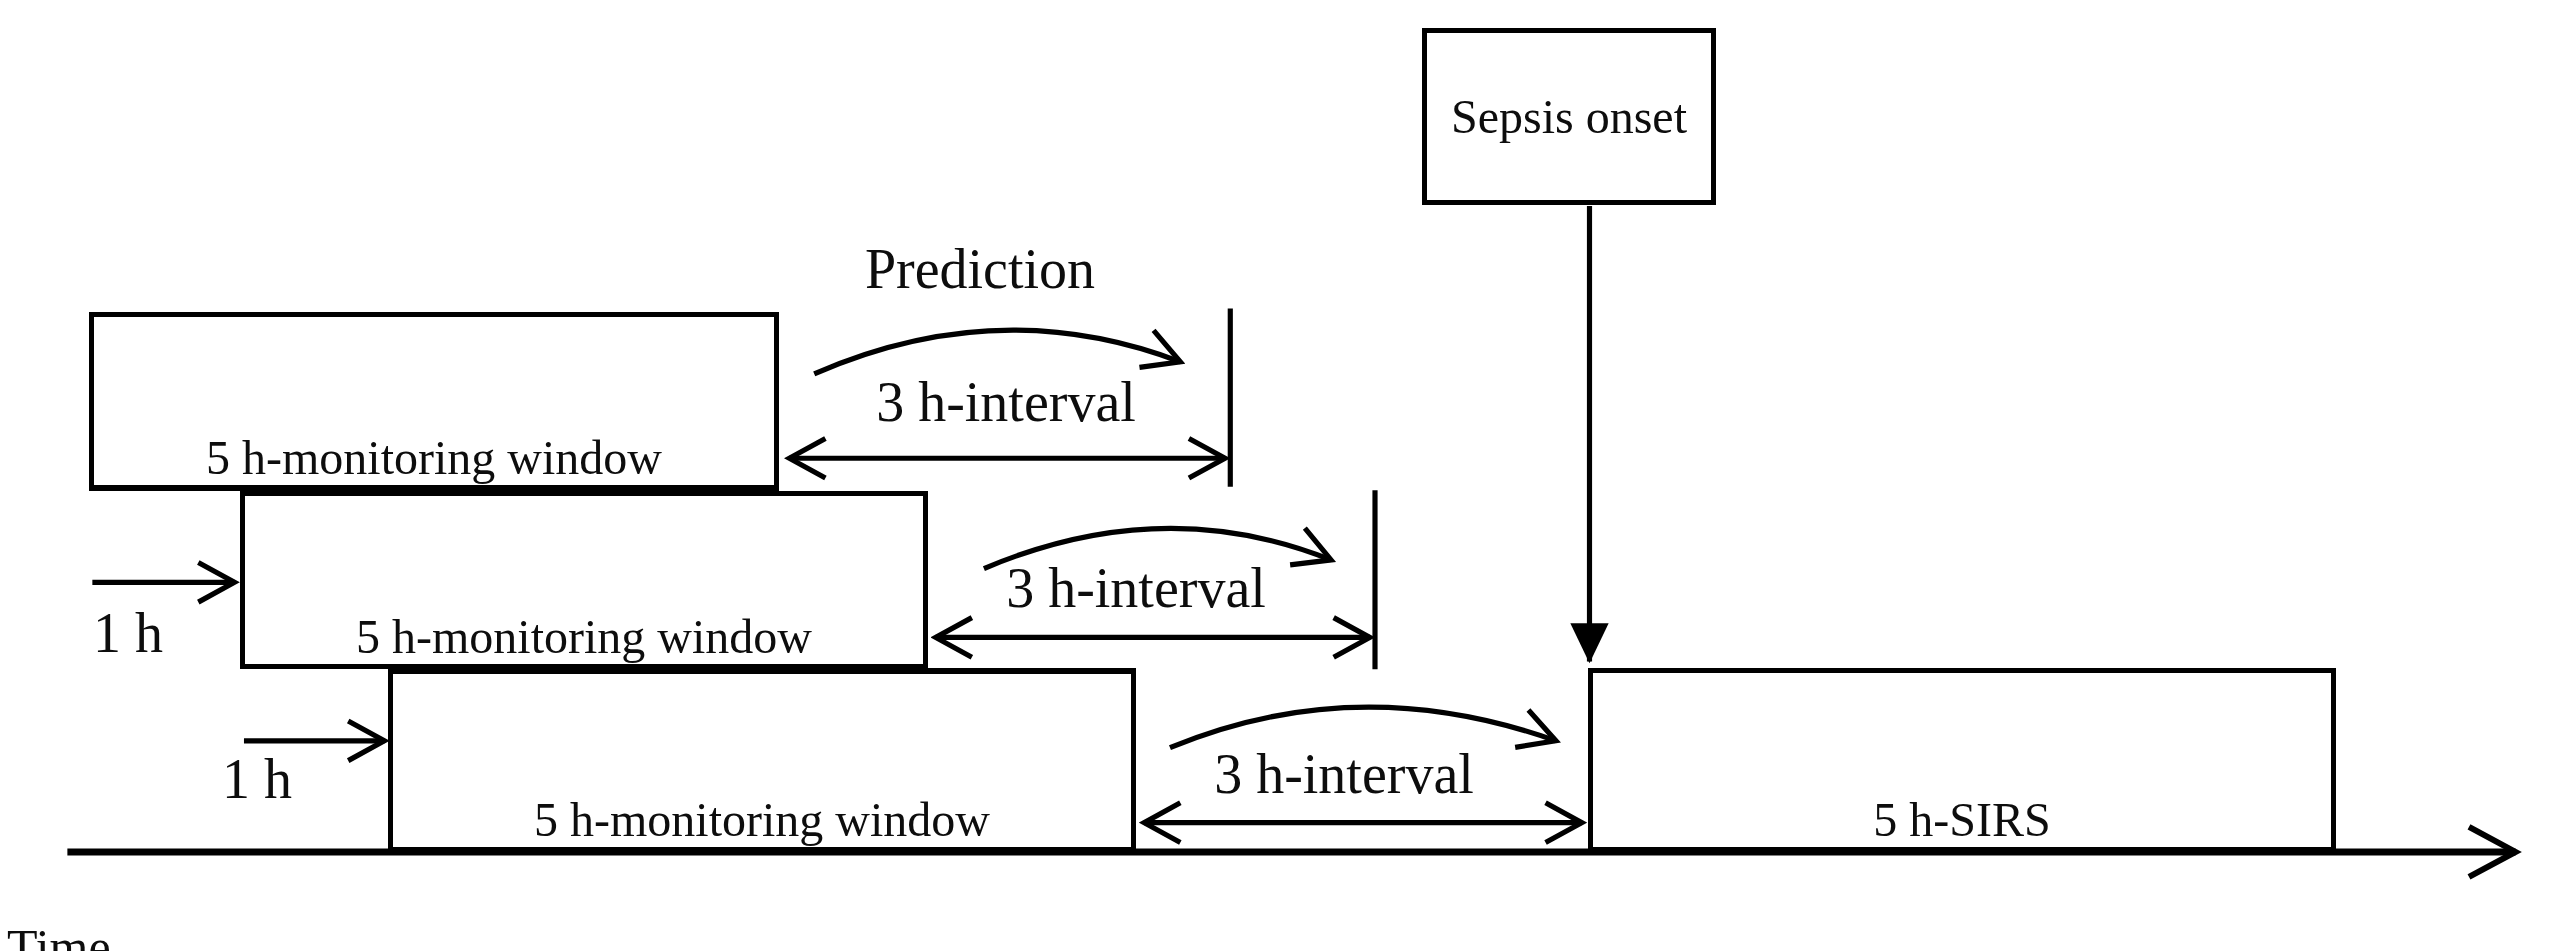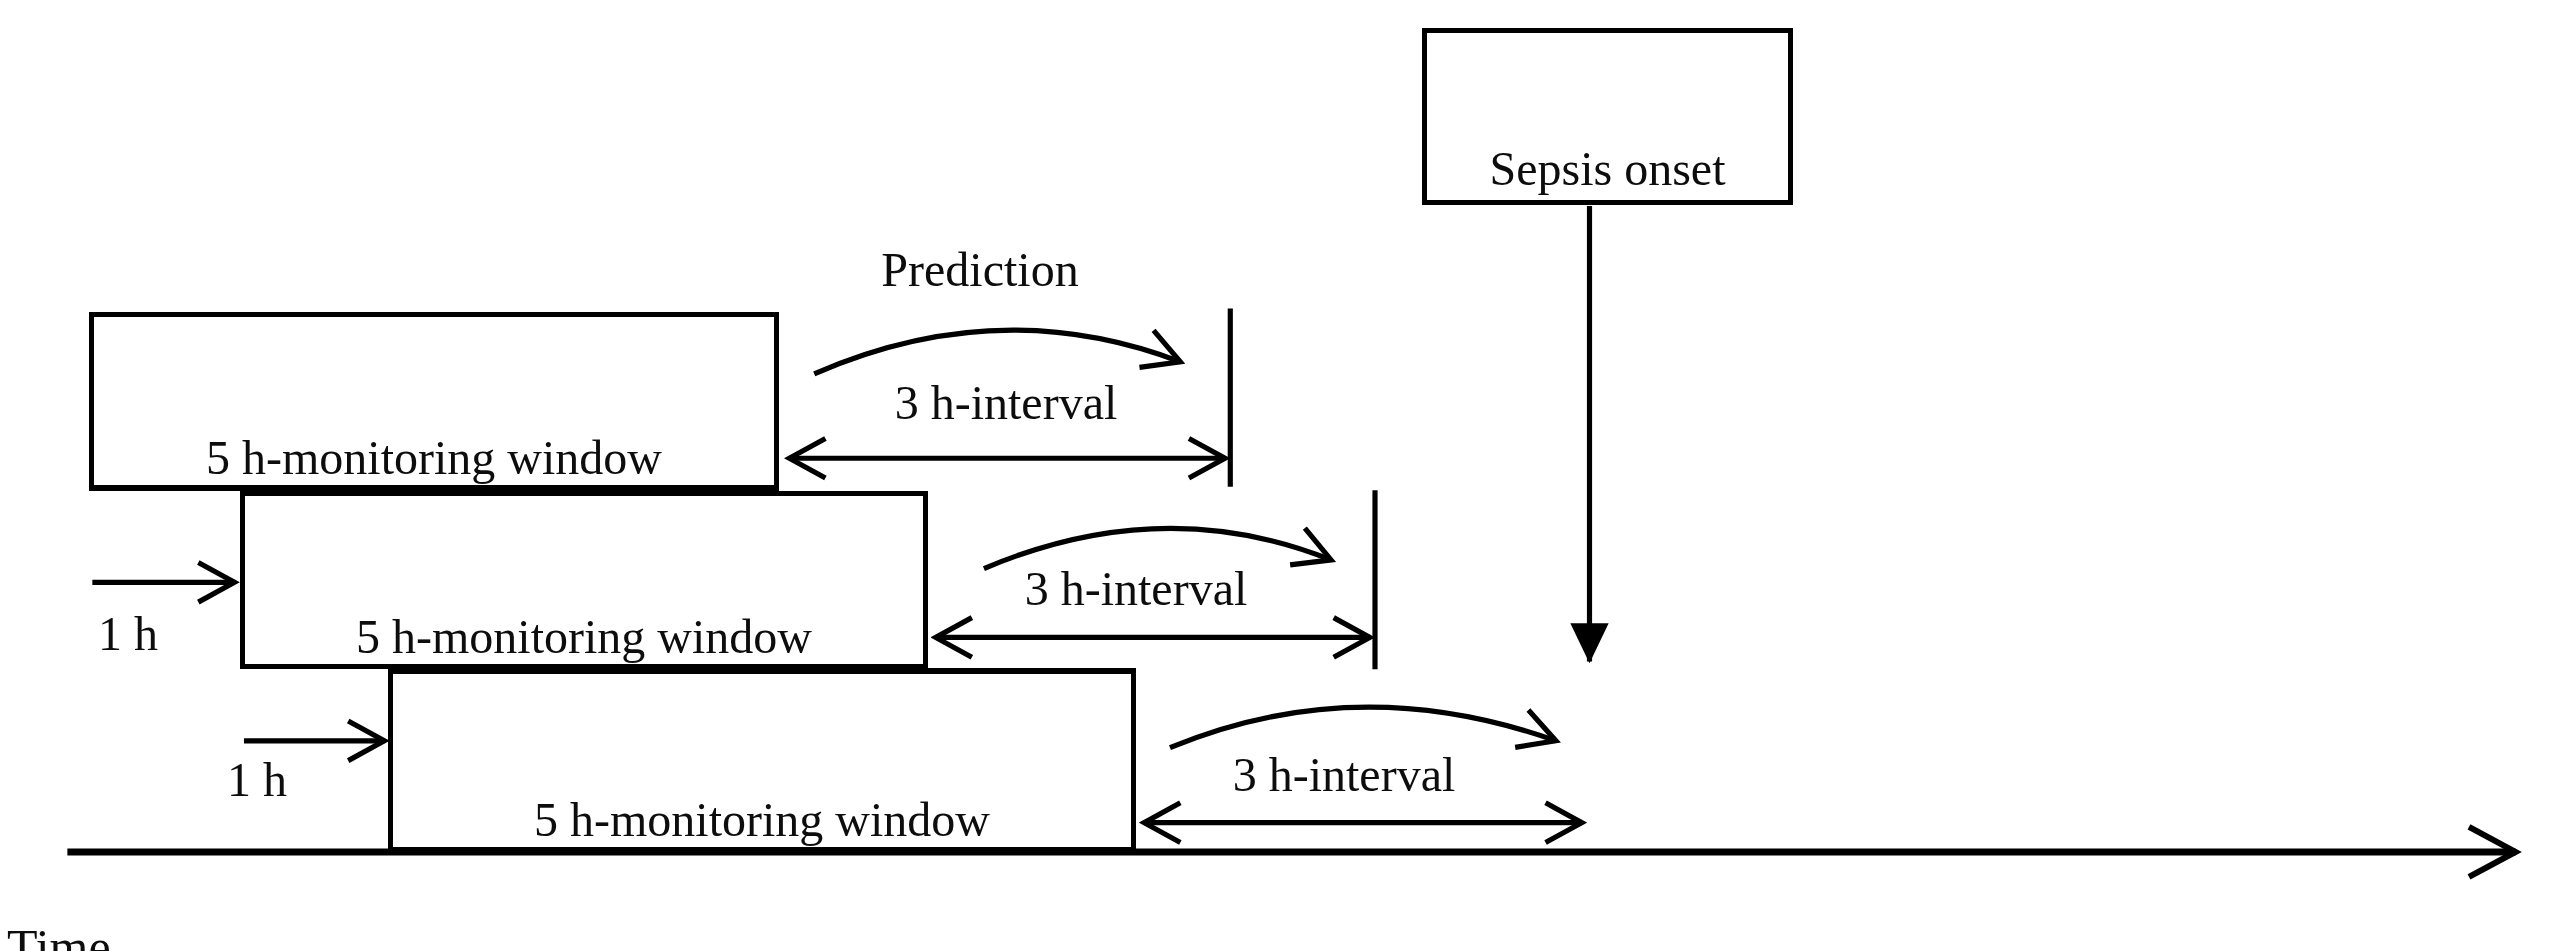--- a/index.html
+++ b/index.html
@@ -31,21 +31,21 @@
     align-items: flex-end;
     justify-content: center;
   }
   .box-label {
     font-size: 48px;
     white-space: nowrap;
     text-align: center;
   }
   .lbl {
     position: absolute;
-    font-size: 48px;
+    font-size: 56px;
     white-space: nowrap;
     transform: translate(-50%, -50%);
   }
   #sepsis-box {
     flex-direction: column;
     align-items: center;
     justify-content: center;
     line-height: 1.32;
   }
   #time-label {
@@ -98,22 +98,25 @@
   </div>
 
   <div class="box" style="left:240px; top:491px; width:688px; height:178px;">
     <div class="box-label">5 h-monitoring window</div>
   </div>
 
   <div class="box" style="left:388px; top:668px; width:748px; height:184px; border-top-width:6.9px;">
     <div class="box-label">5 h-monitoring window</div>
   </div>
 
+  <div class="box" style="left:1588px; top:668px; width:748px; height:184px;">
+    <div class="box-label">5 h-SIRS</div>
+  </div>
 
-  <div class="box" id="sepsis-box" style="left:1422px; top:28.4px; width:371px; height:177px;justify-content:flex-end;">
+  <div class="box" id="sepsis-box" style="left:1422px; top:28.4px; width:294px; height:177px;">
     <div class="box-label">Sepsis onset</div>
   </div>
 
   <div class="lbl" style="left:980px; top:269px;">Prediction</div>
 
   <div class="lbl" style="left:1006px; top:402px;">3 h-interval</div>
   <div class="lbl" style="left:1136px; top:588px;">3 h-interval</div>
   <div class="lbl" style="left:1344px; top:774px;">3 h-interval</div>
 
   <div class="lbl" style="left:128px; top:633px;">1 h</div>

